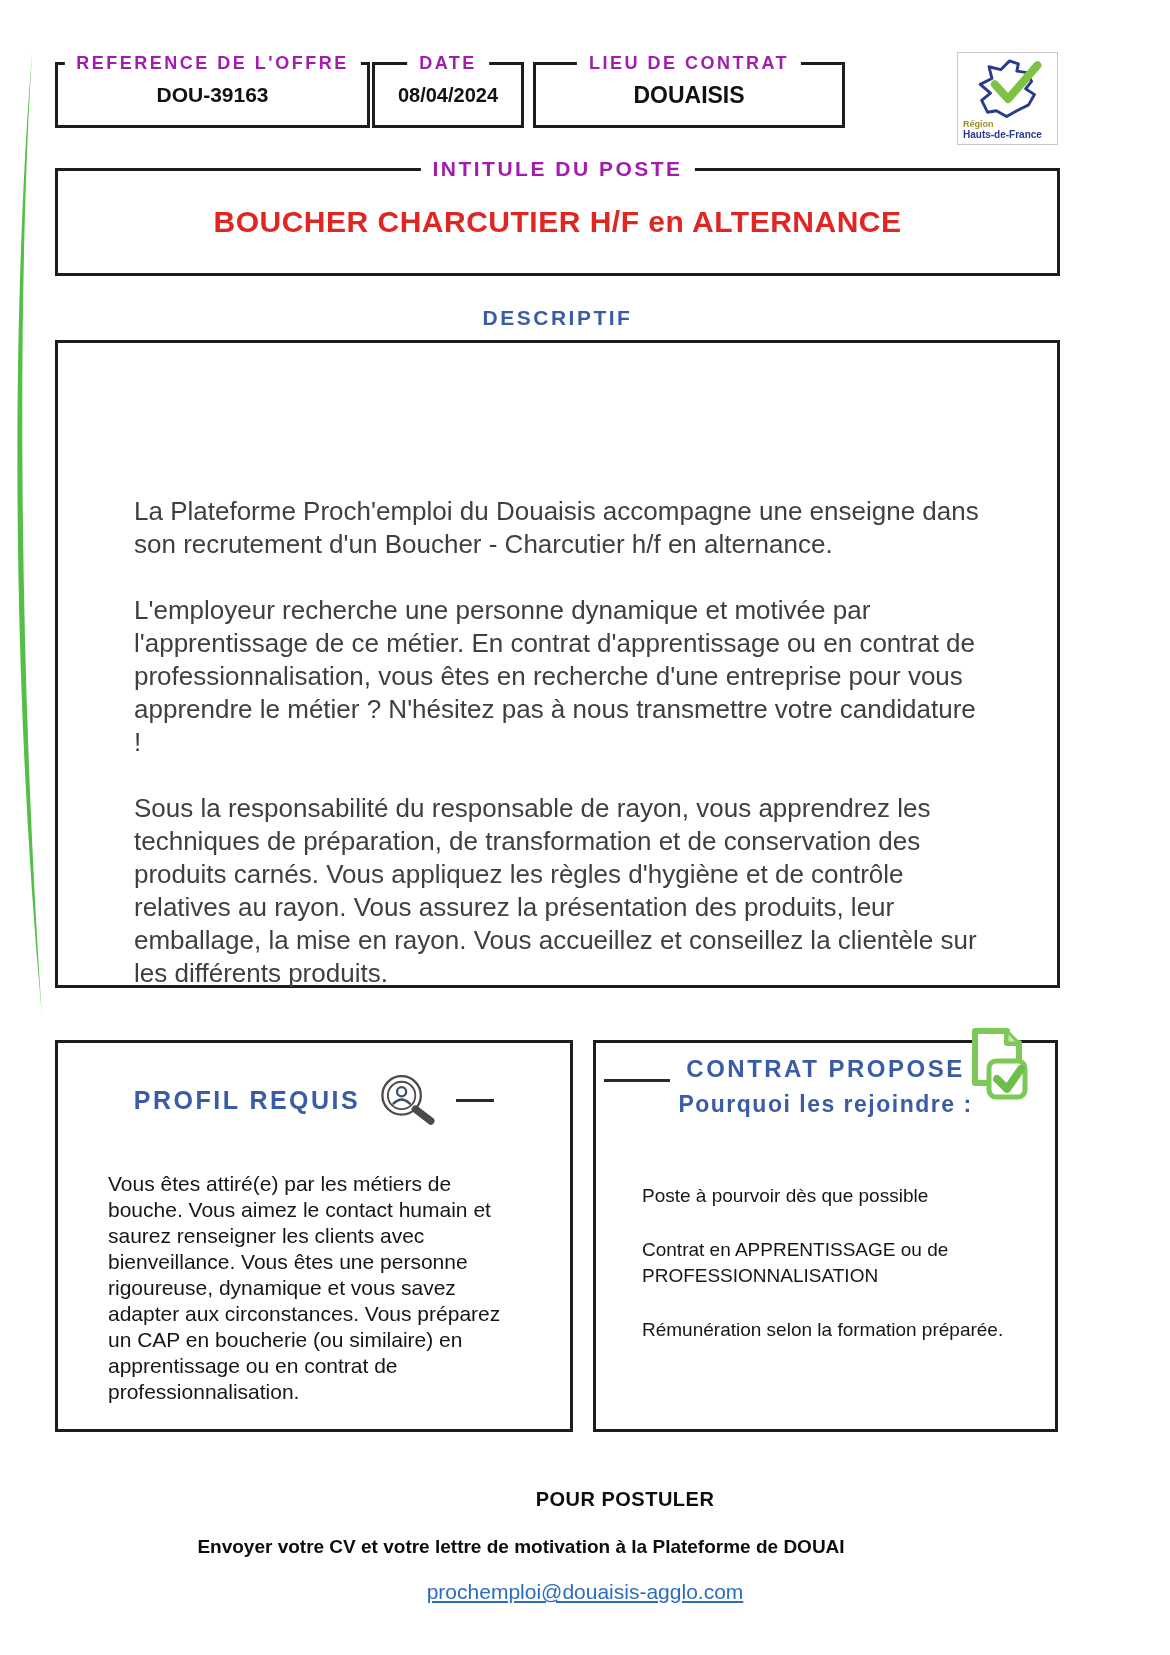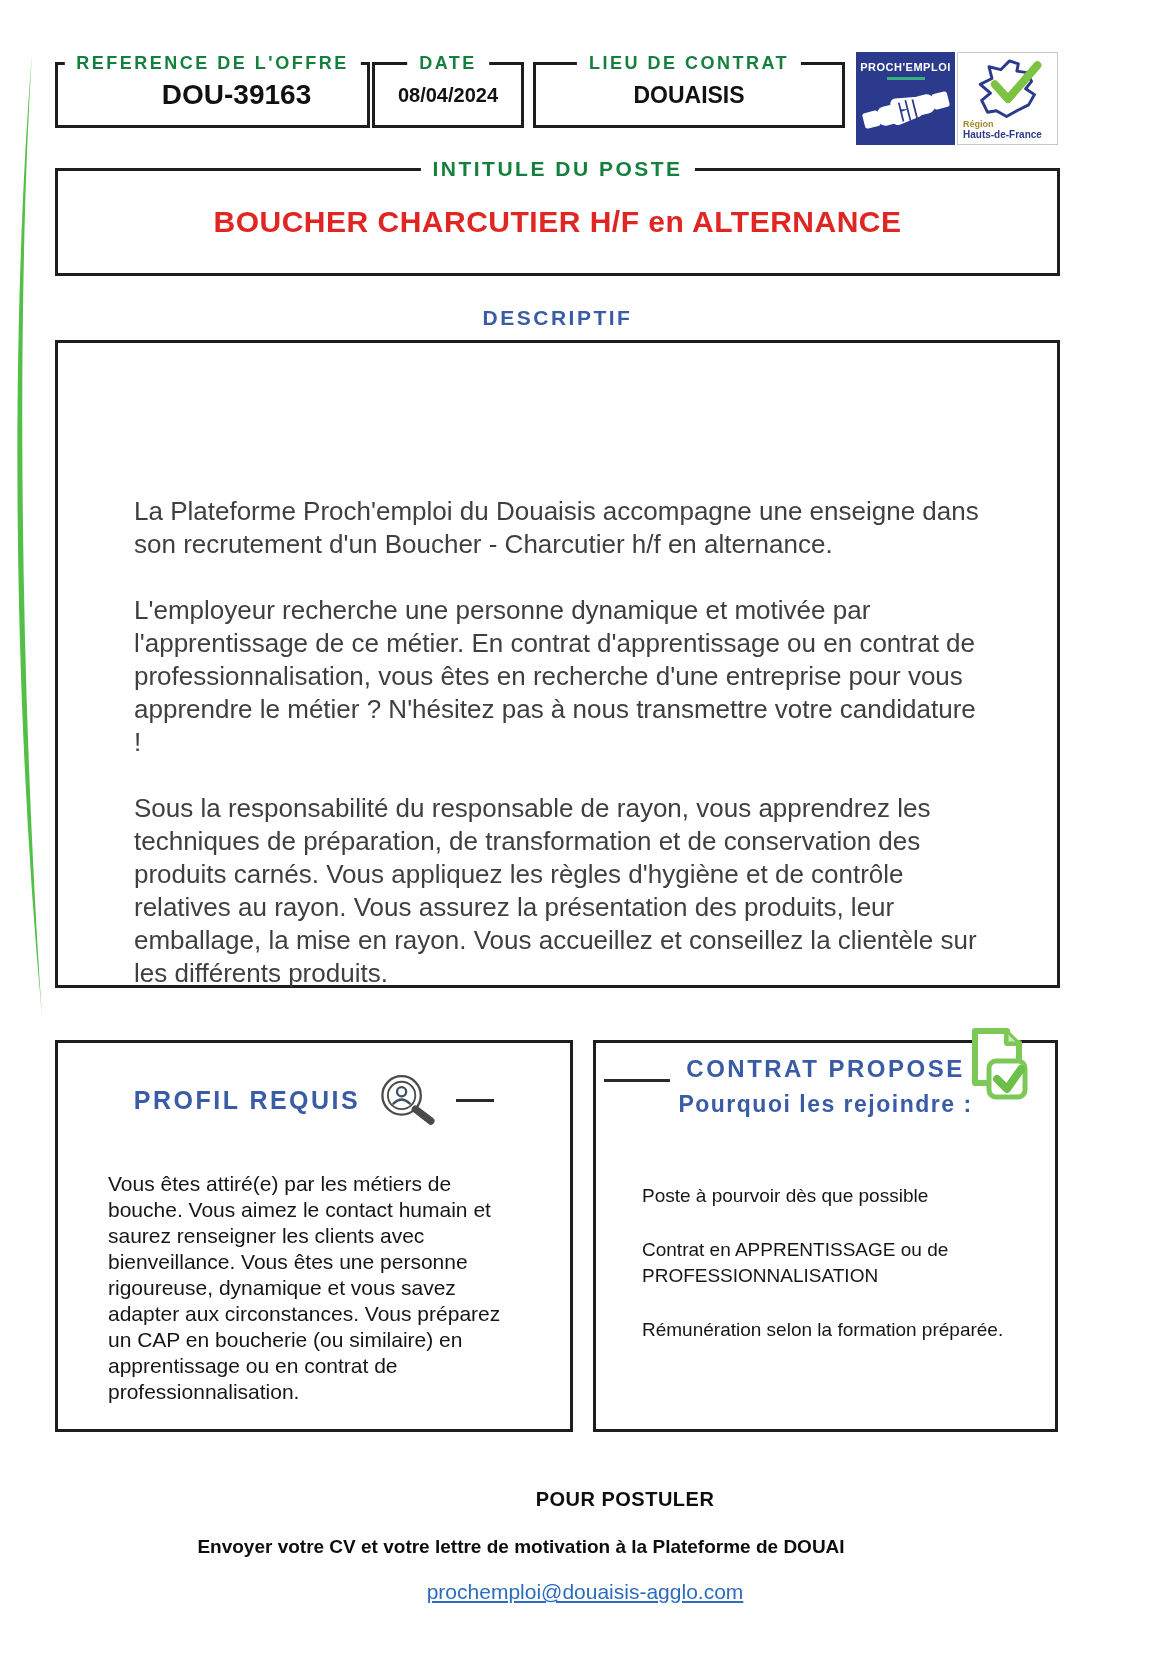--- a/index.html
+++ b/index.html
@@ -17,35 +17,35 @@
     background:#fff;
     box-sizing:border-box;
   }
   .legend{
     position:absolute;
     top:0;left:50%;
     transform:translate(-50%,-58%);
     background:#fff;
     padding:0 12px;
     white-space:nowrap;
-    color:#15803d;
+    color:#a21caf;
     font-weight:700;
     letter-spacing:2.5px;
     font-size:18px;
   }
   .boxvalue{
     display:flex;align-items:center;justify-content:center;
     width:100%;height:100%;
     font-weight:700;color:#111;
   }
   
   .handw{color:#3a5ba6;font-weight:700;letter-spacing:2.5px;}
   
   .box-ref{left:55px;top:62px;width:315px;height:66px;}
-  .box-ref .boxvalue{font-size:28px;padding-left:24px;}
+  .box-ref .boxvalue{font-size:21px;}
   .box-date{left:372px;top:62px;width:152px;height:66px;}
   .box-date .boxvalue{font-size:20px;}
   .box-lieu{left:533px;top:62px;width:312px;height:66px;}
   .box-lieu .boxvalue{font-size:23px;}
   
   .logo-pe{
     position:absolute;left:856px;top:52px;width:99px;height:93px;
     background:#2b3a8c;color:#fff;text-align:center;box-sizing:border-box;
   }
   .logo-pe .pe-title{font-size:11px;font-weight:700;letter-spacing:.5px;padding-top:9px;}
@@ -134,37 +134,20 @@
   </div>
   <div class="lbox box-date">
     <span class="legend">DATE</span>
     <div class="boxvalue">08/04/2024</div>
   </div>
   <div class="lbox box-lieu">
     <span class="legend">LIEU DE CONTRAT</span>
     <div class="boxvalue">DOUAISIS</div>
   </div>
 
-  <div class="logo-pe">
-    <div class="pe-title">PROCH'EMPLOI</div>
-    <div class="pe-line"></div>
-    <svg width="88" height="56" viewBox="0 0 100 64">
-      <g transform="rotate(-14 50 32)">
-        <rect x="0" y="24" width="18" height="18" rx="3" fill="#fff"></rect>
-        <rect x="82" y="22" width="18" height="18" rx="3" fill="#fff"></rect>
-        <rect x="16" y="22" width="28" height="22" rx="9" fill="#fff"></rect>
-        <rect x="56" y="20" width="28" height="22" rx="9" fill="#fff"></rect>
-        <rect x="34" y="18" width="34" height="13" rx="6" fill="#fff" transform="rotate(10 51 24)"></rect>
-        <rect x="32" y="32" width="36" height="13" rx="6" fill="#fff" transform="rotate(-8 50 38)"></rect>
-        <line x1="44" y1="22" x2="44" y2="44" stroke="#2b3a8c" stroke-width="2"></line>
-        <line x1="52" y1="21" x2="52" y2="45" stroke="#2b3a8c" stroke-width="2"></line>
-        <line x1="60" y1="22" x2="60" y2="44" stroke="#2b3a8c" stroke-width="2"></line>
-      </g>
-    </svg>
-  </div>
 
   <div class="logo-region">
     <svg width="78" height="66" viewBox="0 0 100 90" style="position:absolute;left:14px;top:2px;">
       <path d="M 48 8 L 60 12 L 58 22 L 72 24 L 78 36 L 70 46 L 82 54 L 74 68 L 58 76 L 44 84 L 30 76 L 18 78 L 10 62 L 22 52 L 8 40 L 24 32 L 20 16 L 36 20 Z" fill="#ffffff" stroke="#2b3a8c" stroke-width="4" stroke-linejoin="round"></path>
       <polyline points="28,40 46,60 86,14" fill="none" stroke="#7dc242" stroke-width="11" stroke-linecap="round" stroke-linejoin="round"></polyline>
     </svg>
     <div class="rg-txt">
       <div class="rg-word">Région</div>
       <div class="rg-name">Hauts-de-France</div>
     </div>

